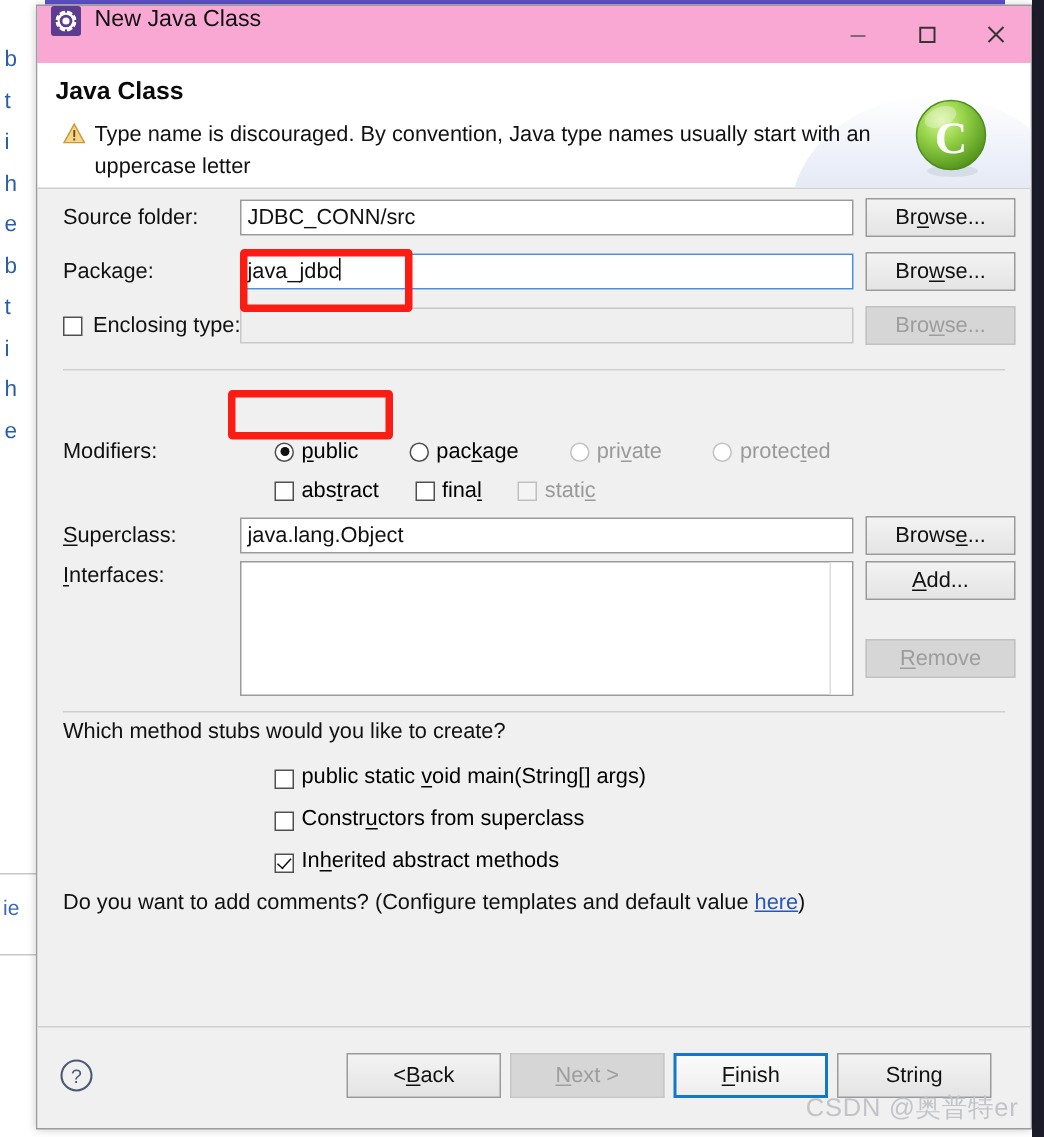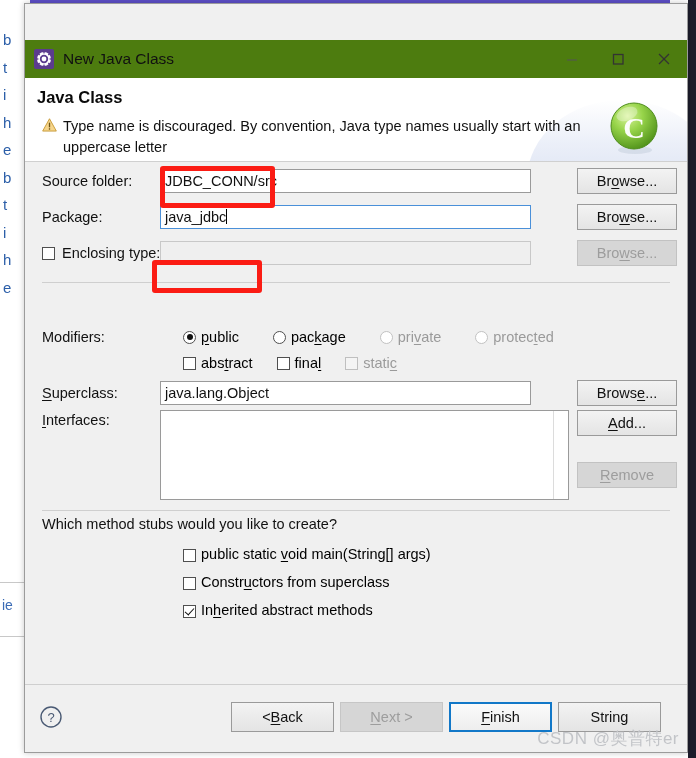--- a/index.html
+++ b/index.html
@@ -100,24 +100,22 @@
     background: #f0f0f0;
     border: 1px solid #9b9b9b;
     box-sizing: border-box;
     box-shadow: 0 0 6px rgba(0,0,0,0.22);
   }
 
   
   #titlebar {
     position: relative;
     height: 38px;
-    background: #4d7c0f;
-    display: flex;
-    align-items: center;
-    margin-top: 36px;
+    background: #f9a8d4;
+    display: flex;
   }
   #title-icon {
     width: 20px; height: 20px;
     margin-left: 9px;
     background: #5b3c8e;
     border-radius: 2px;
     position: relative;
     flex: none;
   }
   #title-icon .gear {
@@ -213,21 +211,21 @@
   .lbl {
     position: absolute;
     left: 17px;
     font-size: 14.5px;
     color: #111111;
     white-space: nowrap;
   }
   .tfield {
     position: absolute;
     left: 135px;
-    width: 371px;
+    width: 409px;
     height: 24px;
     background: #ffffff;
     border: 1px solid #9a9a9a;
     box-sizing: border-box;
     font-family: "Liberation Sans", sans-serif;
     font-size: 14.5px;
     color: #111111;
     padding: 0 4px;
     line-height: 22px;
     white-space: nowrap;
@@ -610,20 +608,23 @@
     </div>
     <div class="stub" style="top:412px;">
       <span class="cbox"></span>
       <span>Constr<u>u</u>ctors from superclass</span>
     </div>
     <div class="stub" style="top:440px;">
       <span class="cbox checked"></span>
       <span>In<u>h</u>erited abstract methods</span>
     </div>
 
+    <div class="qtext" style="top:468px;">
+      <span>Do you want to add comments? (Configure templates and default value </span><a class="here" href="#">here</a><span>)</span>
+    </div>
   </div>
 
   <div id="footer">
     <svg id="help-icon" viewBox="0 0 24 24">
       <circle cx="12" cy="12" r="10" fill="none" stroke="#4a5a74" stroke-width="1.4"></circle>
       <text x="12" y="17" font-family="Liberation Sans, sans-serif" font-size="13" fill="#4a5a74" text-anchor="middle">?</text>
     </svg>
     <div class="fbtn" style="left:206px;">&lt; <u>B</u>ack</div>
     <div class="fbtn disabled" style="left:315px;"><u>N</u>ext &gt;</div>
     <div class="fbtn focus" style="left:424px;"><u>F</u>inish</div>

